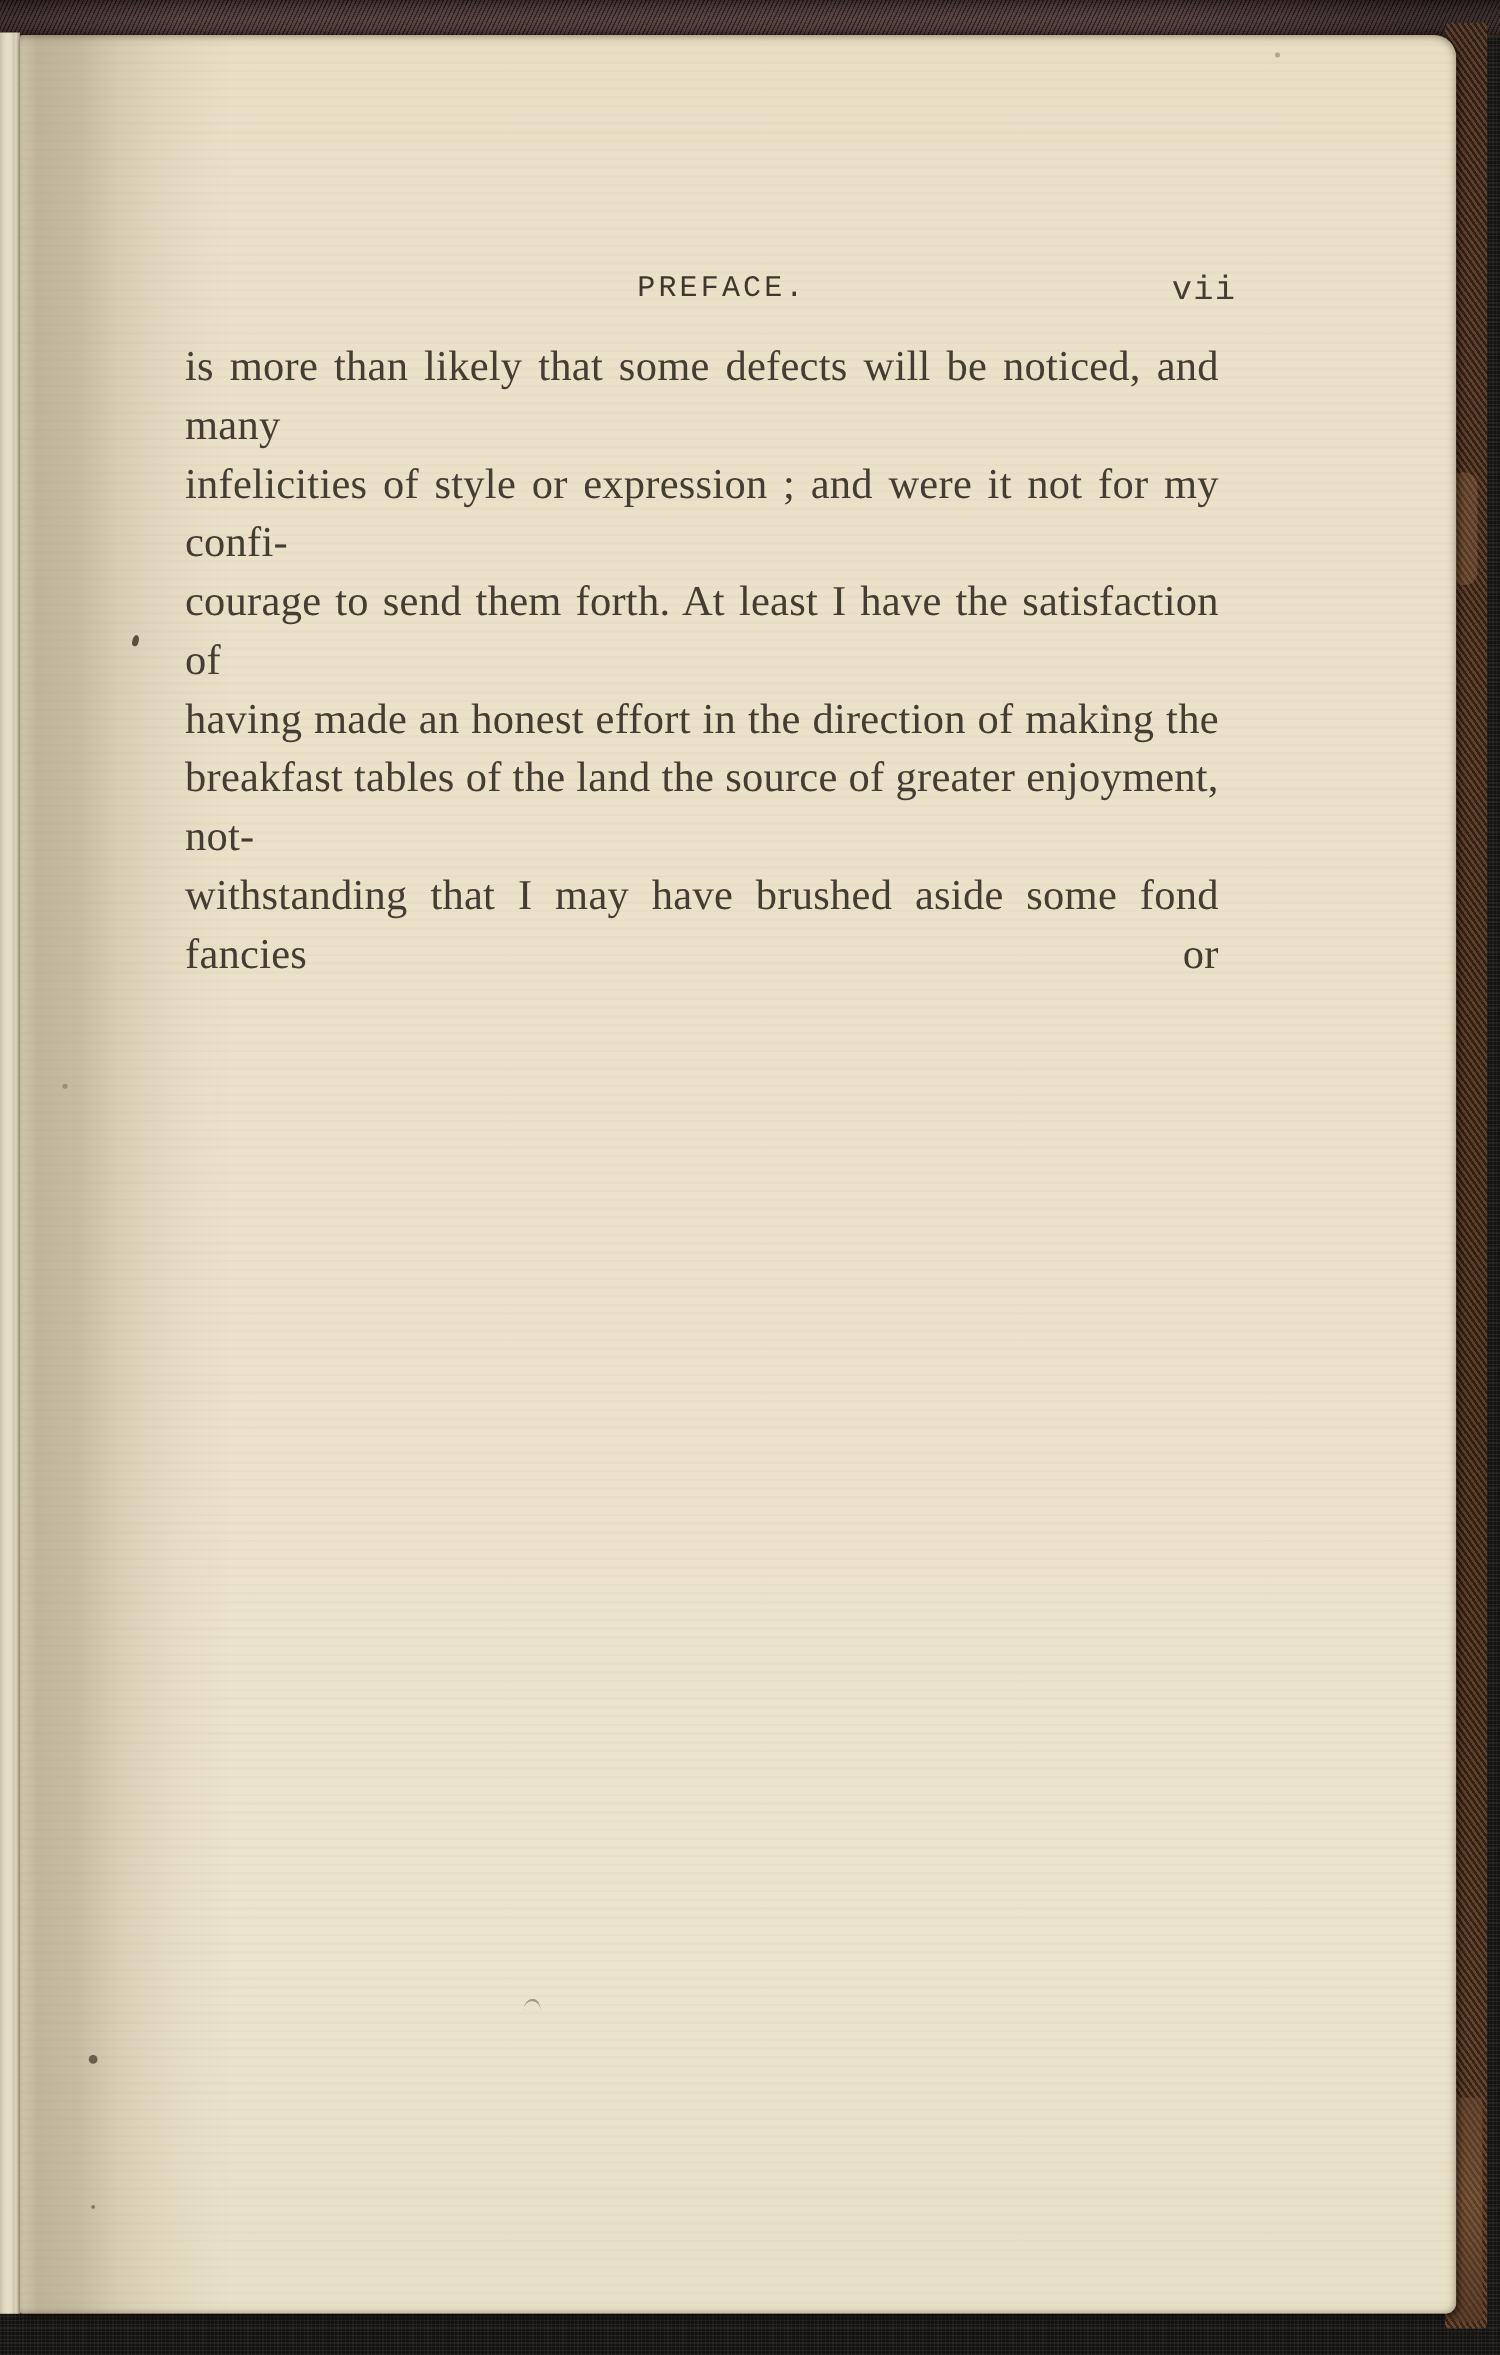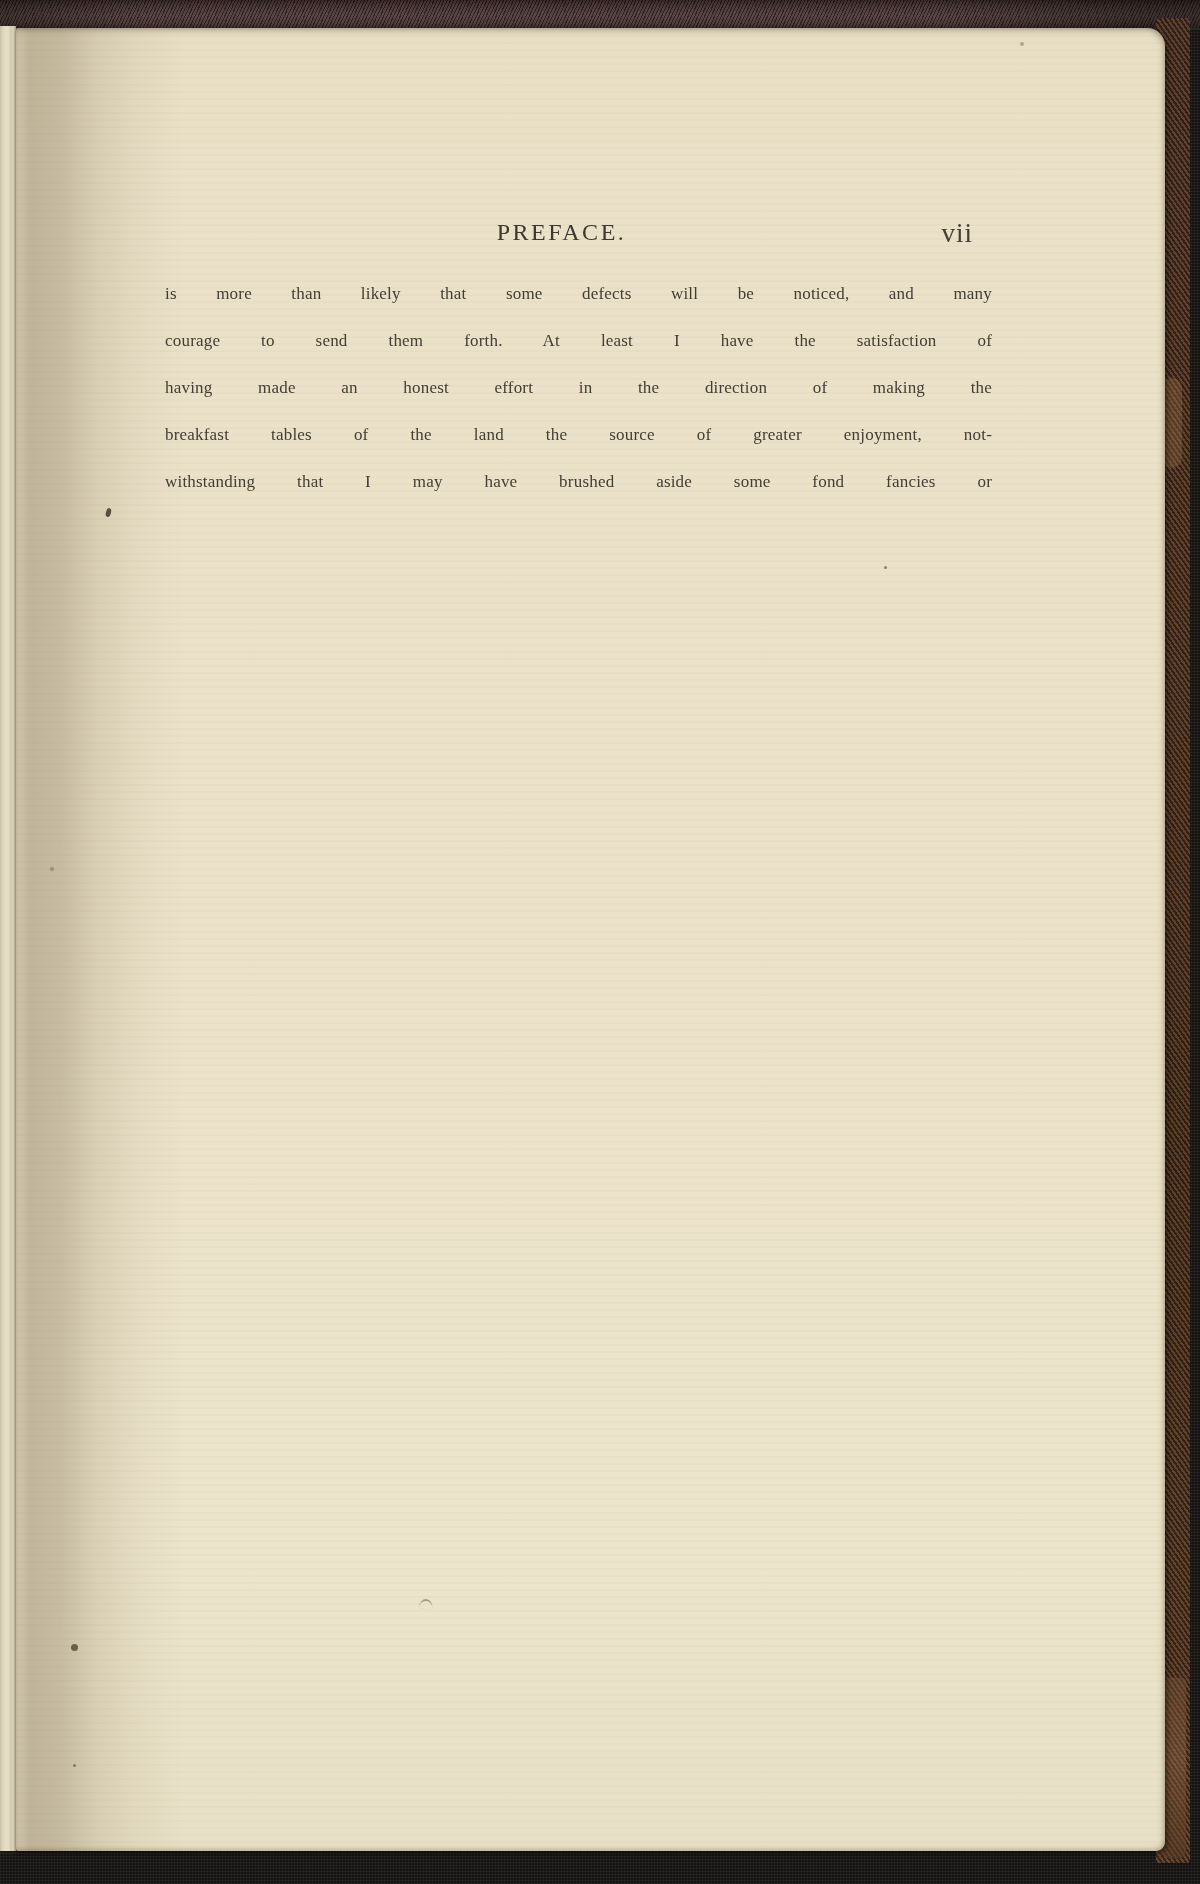--- a/index.html
+++ b/index.html
@@ -82,37 +82,38 @@
       rgba(95,78,48,0.05) 120px,
       rgba(95,78,48,0) 170px);
     pointer-events: none;
   }
 
   
   .text-column {
     position: absolute; left: 132px; top: 0; width: 827px; height: 100%;
   }
   .header-row {
-    position: absolute; left: 0; top: 186px; width: 100%; height: 36px;
+    position: absolute; left: 16px; top: 186px; width: 100%; height: 36px;
     color: #3a342c;
+    font-family: Liberation Mono, monospace;
   }
   .header-title {
     display: block; text-align: center;
     font-size: 24px; letter-spacing: 2.5px; line-height: 36px;
     color: #3d372e;
   }
   .page-number {
     position: absolute; right: 2px; top: 2px;
     font-size: 27px; line-height: 34px; letter-spacing: 1px;
     color: #423c32;
     text-align: right;
   }
   .body-text {
-    position: absolute; left: 17px; top: 242px; width: 100%;
-    font-size: 17px; line-height: 47px;
+    position: absolute; left: 0; top: 242px; width: 100%;
+    font-size: 34px; line-height: 47px;
     color: #433d33;
     letter-spacing: 0.2px;
   }
   .text-line {
     text-align: justify;
     text-align-last: justify;
     white-space: normal;
   }
   .text-line.last-line {
     text-align-last: left;
@@ -150,20 +151,21 @@
 <div class="page">
   <div class="text-column">
 
     <div class="header-row">
       <span class="header-title">PREFACE.</span>
       <span class="page-number">vii</span>
     </div>
 
     <div class="body-text">
       <div class="text-line">is more than likely that some defects will be noticed, and many</div>
+      <div class="text-line">infelicities of style or expression ; and were it not for my confi-</div>
       <div class="text-line">courage to send them forth.  At least I have the satisfaction of</div>
       <div class="text-line">having made an honest effort in the direction of making the</div>
       <div class="text-line">breakfast tables of the land the source of greater enjoyment, not-</div>
       <div class="text-line">withstanding that I may have brushed aside some fond fancies or</div>
     </div>
 
   </div>
 
   <div class="speck apostrophe-mark"></div>
   <div class="speck fleck-1"></div>

